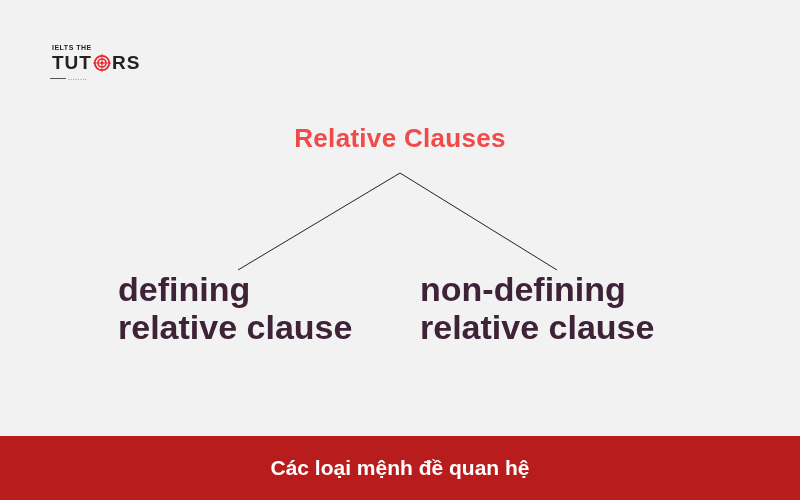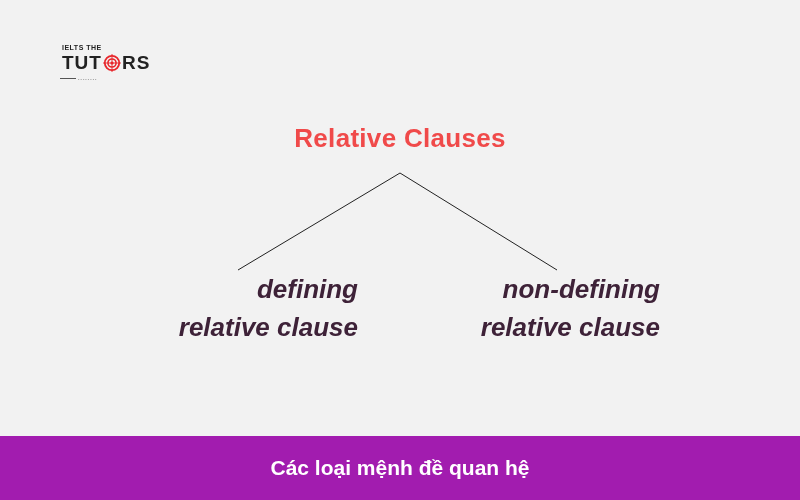--- a/index.html
+++ b/index.html
@@ -1,30 +1,30 @@
 <!DOCTYPE html>
 <html><head>
 <meta charset="utf-8">
 <style>
   html, body { margin:0; padding:0; }
   body { width:800px; height:500px; background:#f2f2f2; position:relative; overflow:hidden;
          font-family:"Liberation Sans", "DejaVu Sans", sans-serif; }
-  .logo { position:absolute; left:60px; top:44px; width:90px; height:44px;text-decoration:underline; }
+  .logo { position:absolute; left:50px; top:44px; width:90px; height:44px;text-decoration:underline; }
   .logo-top { position:absolute; left:2px; top:0; font-size:7px; font-weight:bold; color:#222; letter-spacing:0.5px; }
   .logo-main { position:absolute; left:2px; top:8px; font-size:19px; font-weight:900; color:#222; letter-spacing:1px; display:flex; align-items:center; }
   .logo-target { width:18px; height:18px; margin:0 1px; }
   .logo-tag { position:absolute; left:0; top:32px; font-size:4px; color:#555; display:flex; align-items:center; gap:2px; white-space:nowrap; }
   .logo-tag .ln { width:16px; height:1px; background:#555; }
   .title { position:absolute; left:0; width:800px; top:123px; text-align:center; color:#f04a4a;
            font-size:26px; font-weight:bold; letter-spacing:0.3px; }
   svg.tree { position:absolute; left:0; top:0; }
-  .node { position:absolute; text-align:right; color:#3e2238; font-size:26px; font-weight:bold; line-height:38px;font-style:italic; }
+  .node { position:absolute; text-align:left; color:#3e2238; font-size:34px; font-weight:bold; line-height:38px; }
   .node-left { left:118px; width:240px; top:270px; }
   .node-right { left:420px; width:240px; top:270px; }
-  .footer { position:absolute; left:0; top:436px; width:800px; height:64px; background:#a21caf;
+  .footer { position:absolute; left:0; top:436px; width:800px; height:64px; background:#b91c1c;
             display:flex; align-items:center; justify-content:center; }
   .footer span { color:#fff; font-size:21px; font-weight:bold; }
 </style>
 </head>
 <body>
 
 <div class="logo">
   <div class="logo-top">IELTS THE</div>
   <div class="logo-main">
     <span>TUT</span>

